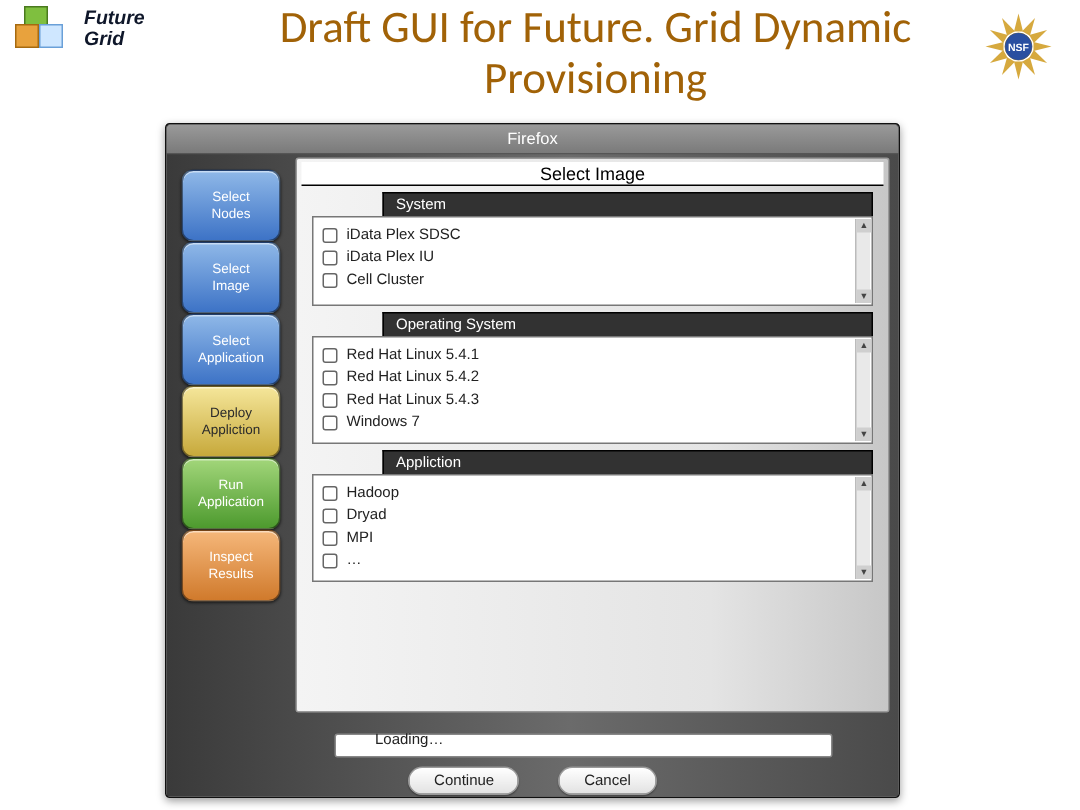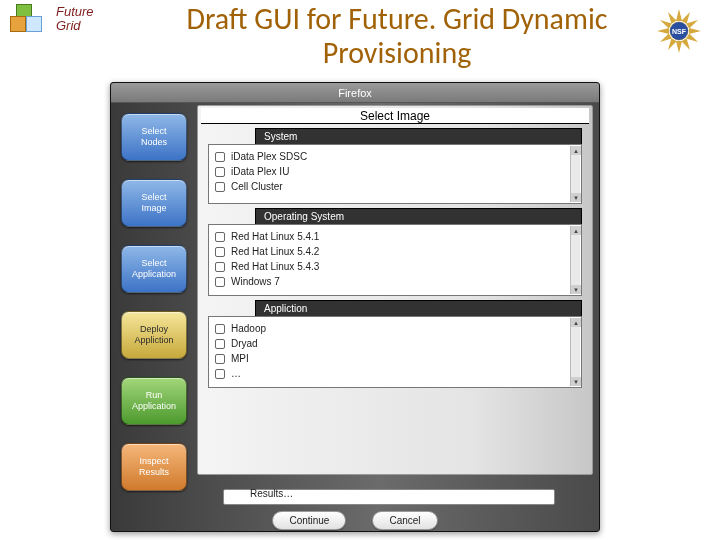--- a/index.html
+++ b/index.html
@@ -23,22 +23,22 @@
     width: 40px; height: 34px; position: relative; margin-right: 6px;
   }
   .fg-icon .sq {
     position: absolute; width: 16px; height: 16px; border: 1px solid #888;
     background: #fff;
   }
   .fg-icon .sq.green { background: #7fbf3f; border-color:#4a7a1e; left: 6px; top: 2px; }
   .fg-icon .sq.orange { background: #e8a23d; border-color:#a66a10; left: 0px; top: 14px; }
   .fg-icon .sq.blue { background: #cfe7ff; border-color:#6aa0d8; left: 16px; top: 14px; }
   .fg-text {
-    font-style: italic; font-weight: normal; font-size: 13px; line-height: 14px;
-    color: #7f1d1d;
+    font-style: italic; font-weight: bold; font-size: 13px; line-height: 14px;
+    color: #0f172a;
   }
   .title {
     flex: 1;
     text-align: center;
     font-size: 30px;
     line-height: 34px;
     color: #a16207;
     padding: 0 6px 6px 6px;
     font-family: Calibri, Arial, sans-serif;
   }
@@ -67,21 +67,21 @@
     border-radius: 3px 3px 0 0;
   }
   .app-body {
     position: relative;
     height: calc(100% - 20px);
   }
   .side-buttons {
     position: absolute;
     left: 10px; top: 10px;
     width: 66px;
-    display: flex; flex-direction: column; gap: 18px;
+    display: flex; flex-direction: column; 
   }
   .side-btn {
     height: 48px;
     border-radius: 8px;
     border: 1px solid rgba(0,0,0,.45);
     box-shadow: 0 1px 2px rgba(0,0,0,.6), inset 0 1px 0 rgba(255,255,255,.5);
     color: #fff;
     font-size: 9px;
     line-height: 11px;
     text-align: center;
@@ -321,21 +321,21 @@
                 <div class="up">▴</div>
                 <div class="dn">▾</div>
               </div>
             </div>
           </div>
         </div>
     </div>
 
     <div class="progress-row">
       <div class="progress-bar">
-        <span class="progress-label">Results…</span>
+        <span class="progress-label">Loading…</span>
       </div>
     </div>
 
     <div class="action-row">
       <button class="pill-btn">Continue</button>
       <button class="pill-btn">Cancel</button>
     </div>
 
   </div>
 </div>

